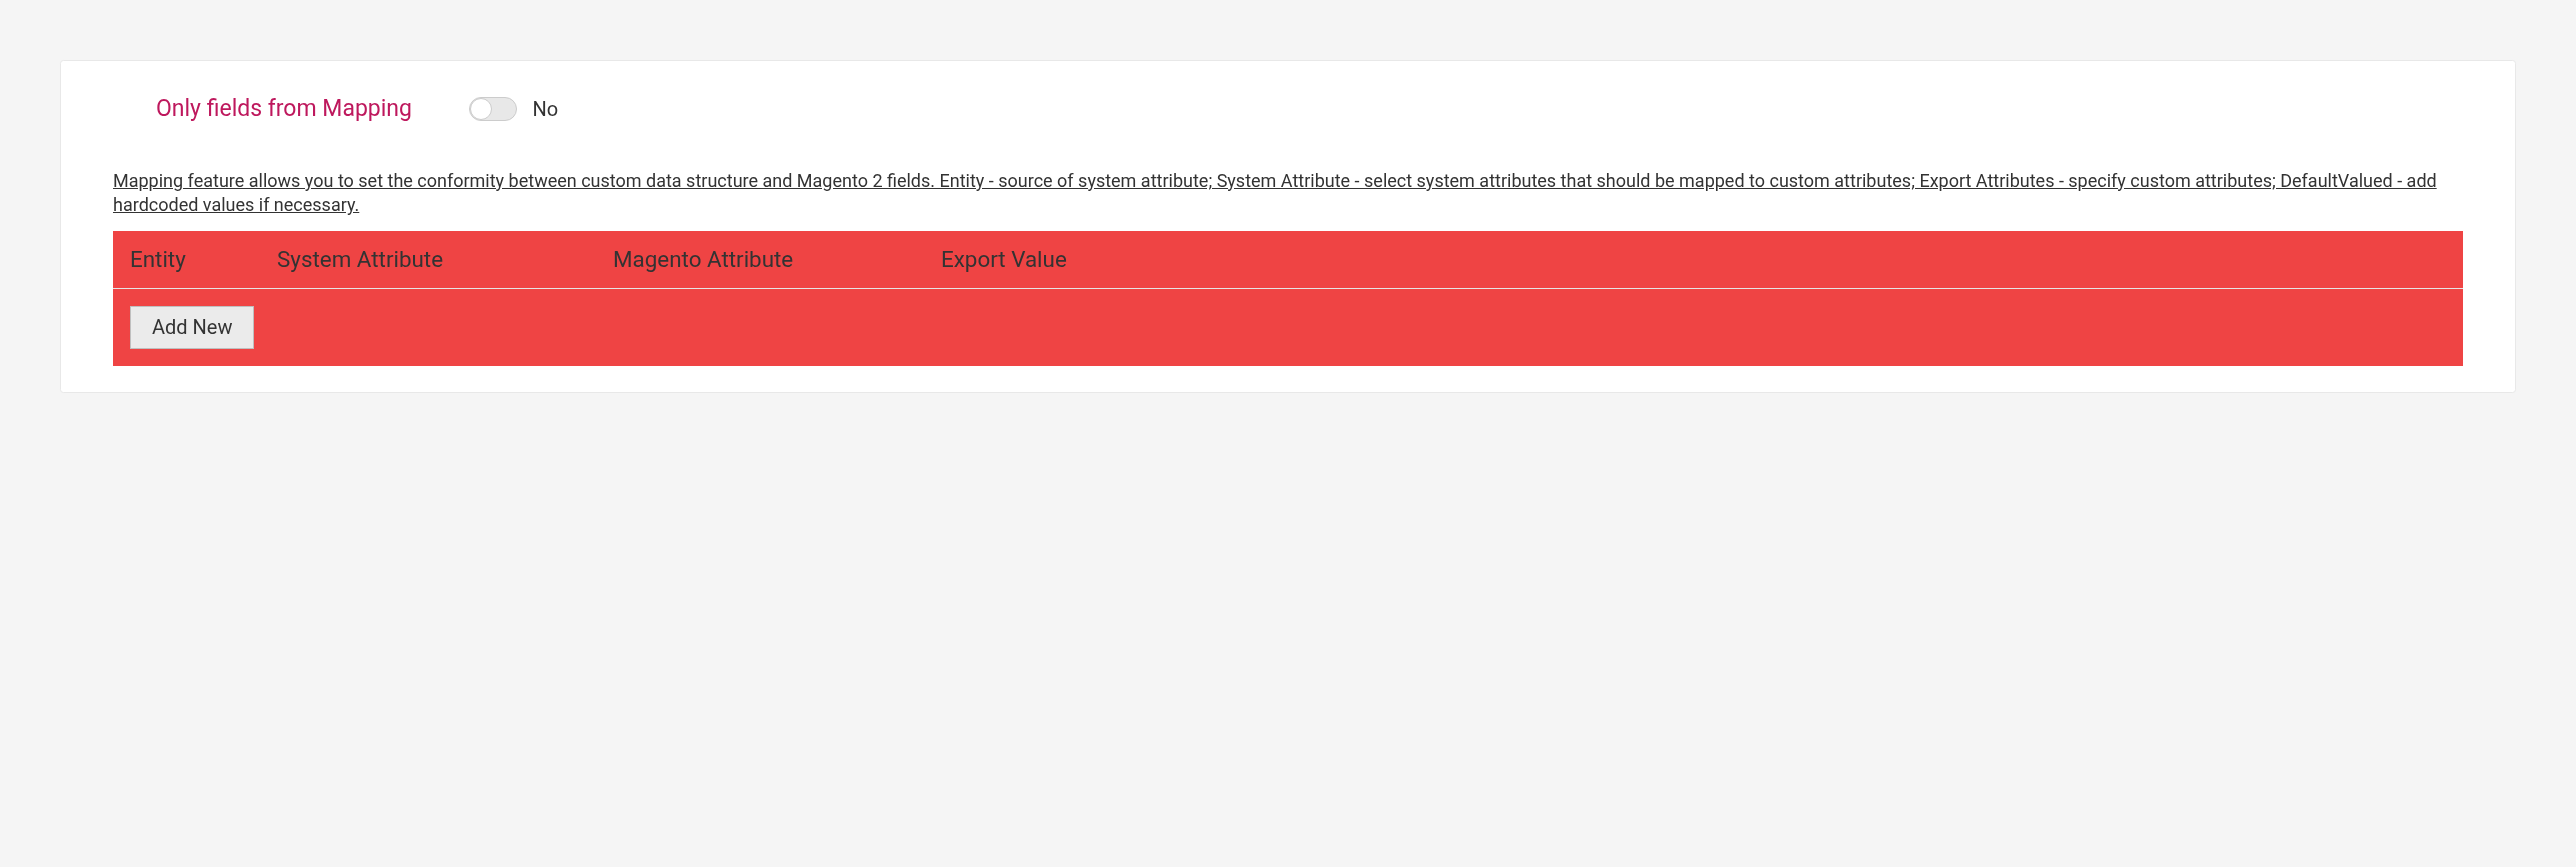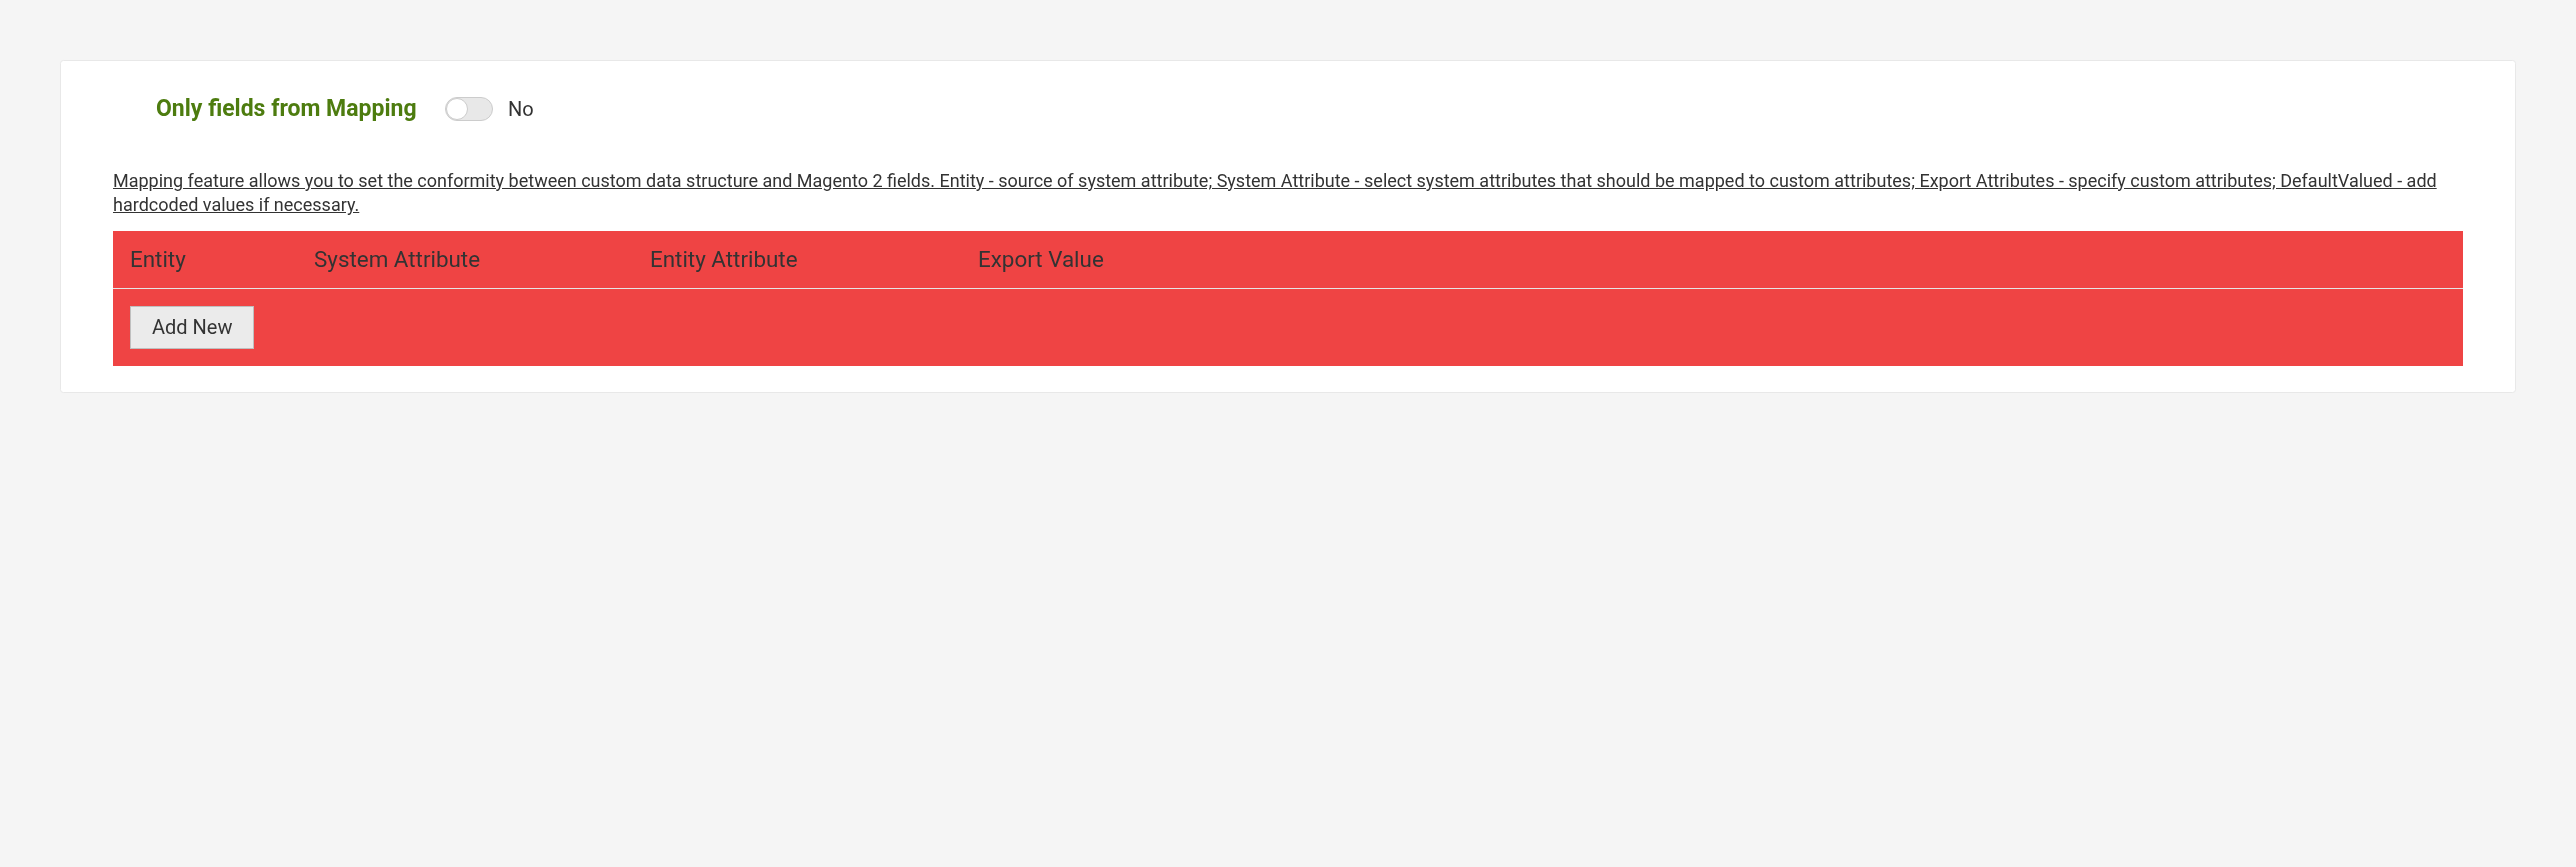--- a/index.html
+++ b/index.html
@@ -20,23 +20,23 @@
       padding: 34px 52px 26px 52px;
     }
     .toggle-row {
       display: flex;
       align-items: center;
       margin-left: 43px;
       margin-bottom: 47px;
     }
     .toggle-label {
       font-size: 23px;
-      font-weight: 700;
-      color: #4d7c0f;
-      margin-right: 28px;
+      font-weight: 400;
+      color: #be185d;
+      margin-right: 54px;
       min-width: 259px;
     }
     .toggle-switch {
       display: inline-flex;
       align-items: center;
       cursor: pointer;
     }
     .toggle-track {
       width: 48px;
       height: 24px;
@@ -78,21 +78,20 @@
     .th {
       font-size: 22.4px;
       font-weight: 400;
       color: #333;
     }
     .th-entity {
       flex: 0 0 147px;
     }
     .th-system {
       flex: 0 0 336px;
-      margin-left: 37px;
     }
     .th-export {
       flex: 0 0 328px;
     }
     .th-default {
       flex: 1;
     }
     .table-footer {
       padding: 17px;
     }
@@ -121,21 +120,21 @@
       <span class="toggle-value">No</span>
     </div>
   </div>
 
   <p class="description">Mapping feature allows you to set the conformity between custom data structure and Magento 2 fields. Entity - source of system attribute; System Attribute - select system attributes that should be mapped to custom attributes; Export Attributes - specify custom attributes; DefaultValued - add hardcoded values if necessary.</p>
 
   <div class="mapping-table">
     <div class="table-header">
       <div class="th th-entity">Entity</div>
       <div class="th th-system">System Attribute</div>
-      <div class="th th-export">Entity Attribute</div>
+      <div class="th th-export">Magento Attribute</div>
       <div class="th th-default">Export Value</div>
     </div>
     <div class="table-footer">
       <button class="add-new-btn">Add New</button>
     </div>
   </div>
 
 </div>
 
 

